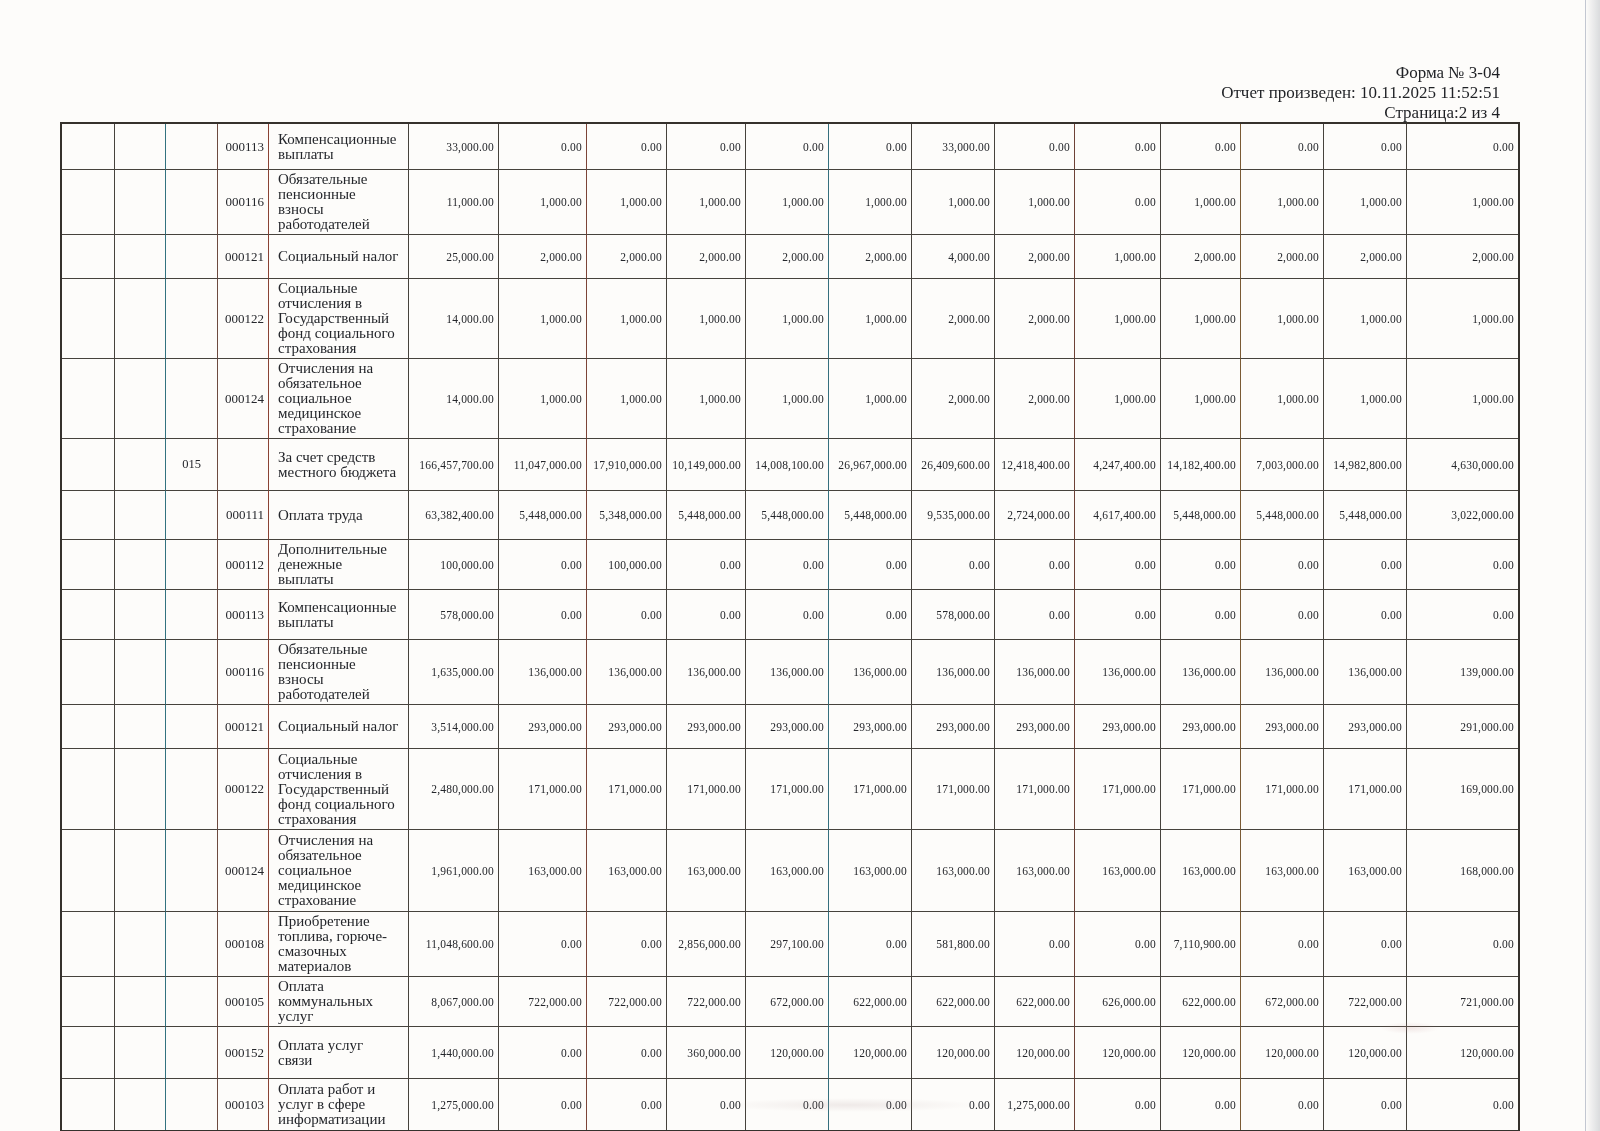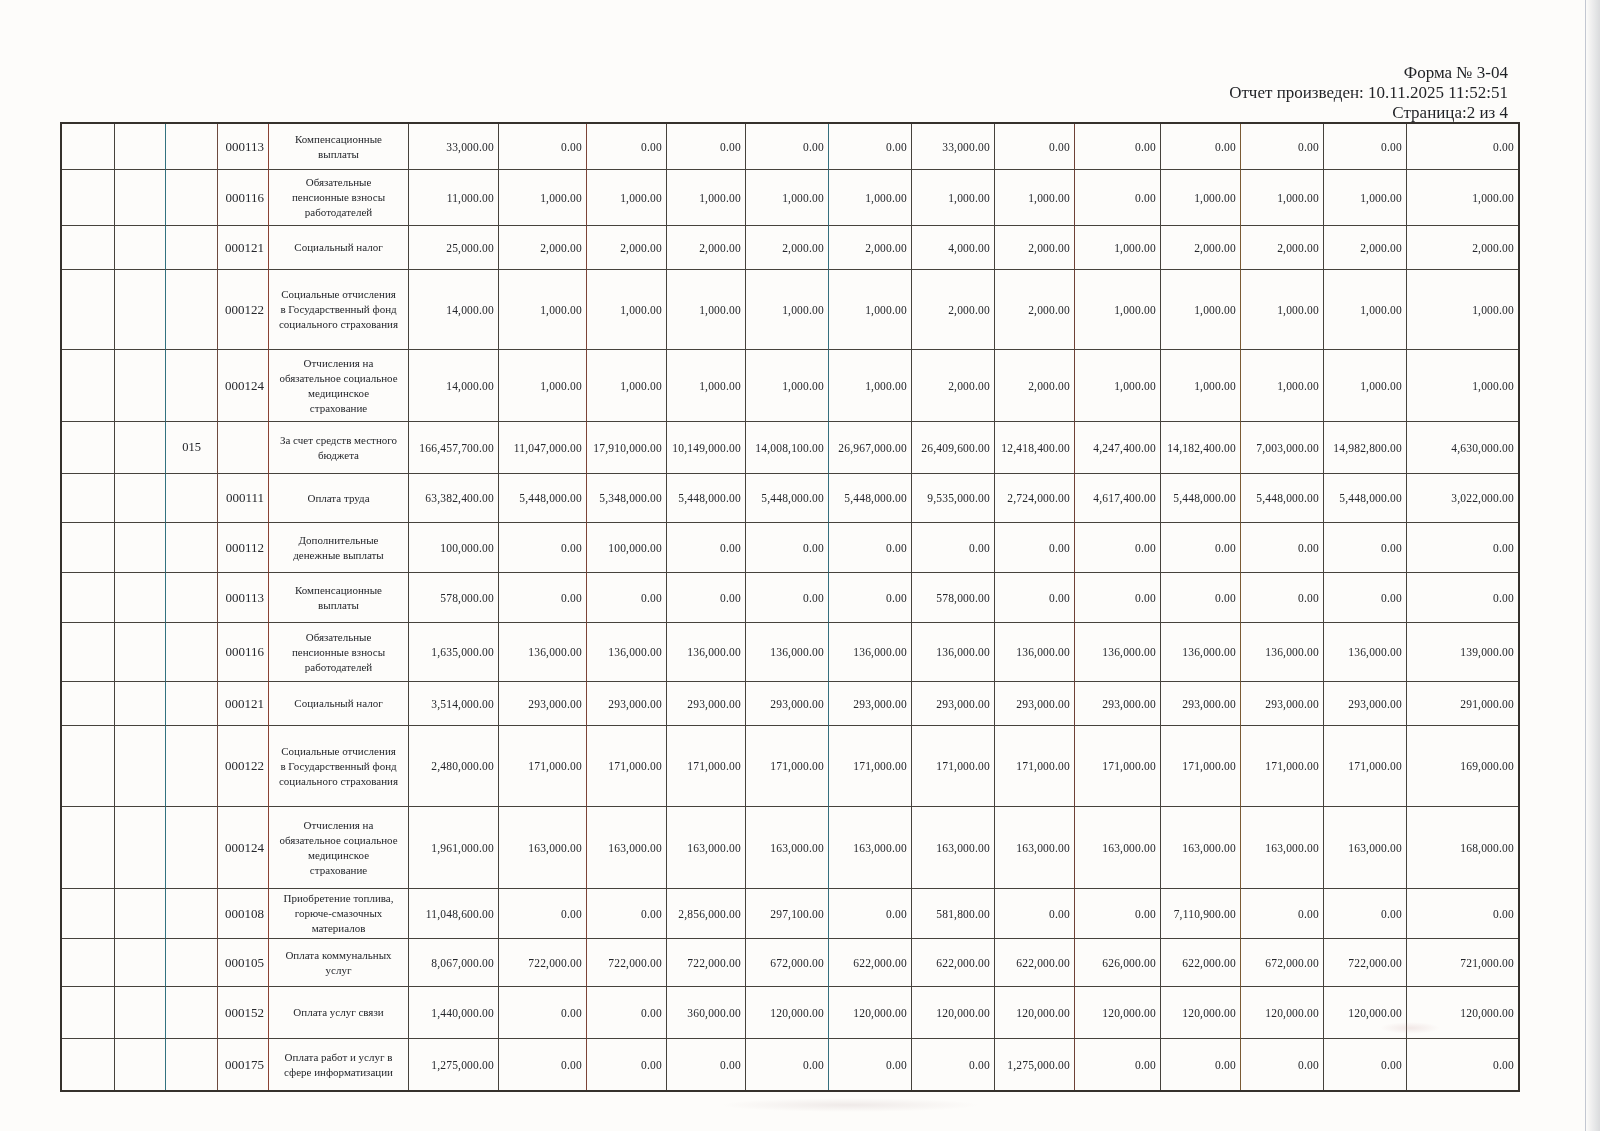--- a/index.html
+++ b/index.html
@@ -22,21 +22,21 @@
   .smudge-a {
     position:absolute; left:720px; top:1098px; width:260px; height:14px;
     background:radial-gradient(ellipse at center, rgba(175,150,150,0.18), rgba(175,150,150,0) 70%);
   }
   .smudge-b {
     position:absolute; left:1380px; top:1022px; width:60px; height:12px;
     background:radial-gradient(ellipse at center, rgba(190,140,140,0.18), rgba(190,140,140,0) 70%);
   }
 
   .header-block {
-    position:absolute; top:63px; right:92px;
+    position:absolute; top:63px; right:100px;
     text-align:right;
     font-size:17px; line-height:20px;
     color:#1f2125;
   }
   .header-block div { white-space:nowrap; }
 
   table.budget-table {
     position:absolute; left:60px; top:122px;
     width:1456px;
     border-collapse:separate; border-spacing:0;
@@ -58,21 +58,21 @@
   .budget-table td.c-group { border-left-color:#33727f; }
   .budget-table td.c-code  { border-left-color:#6d4a3e; }
   .budget-table td.c-name  { border-left-color:#8a4234; }
   .budget-table td:nth-child(8)  { border-left-color:#7c4437; }
   .budget-table td:nth-child(11) { border-left-color:#356f7d; }
   .budget-table td:nth-child(14) { border-left-color:#6d4136; }
   .budget-table td:nth-child(16) { border-left-color:#7a5a34; }
 
   .c-group { text-align:center; font-size:12.5px; }
   .c-code  { text-align:right; padding:0 4px 0 1px; font-size:13px; }
-  .c-name  { text-align:center;  padding:2px 9px; font-size:11px; line-height:15px; }
+  .c-name  { text-align:left;  padding:2px 9px; font-size:15px; line-height:15px; }
   .c-val   { text-align:right; padding:0 4px 0 1px; font-size:11.5px; letter-spacing:0.2px; white-space:nowrap; }
 
   
   .budget-table tr:nth-child(1)  td { height:41px; }
   .budget-table tr:nth-child(2)  td { height:51px; }
   .budget-table tr:nth-child(3)  td { height:39px; }
   .budget-table tr:nth-child(4)  td { height:75px; }
   .budget-table tr:nth-child(5)  td { height:67px; }
   .budget-table tr:nth-child(6)  td { height:47px; }
   .budget-table tr:nth-child(7)  td { height:44px; }
@@ -446,21 +446,21 @@
           <td class="c-val">120,000.00</td>
           <td class="c-val">120,000.00</td>
           <td class="c-val">120,000.00</td>
           <td class="c-val">120,000.00</td>
           <td class="c-val">120,000.00</td>
         </tr>
         <tr>
           <td class="c-a"></td>
           <td class="c-b"></td>
           <td class="c-group"></td>
-          <td class="c-code">000175</td>
+          <td class="c-code">000103</td>
           <td class="c-name">Оплата работ и услуг в сфере информатизации</td>
           <td class="c-val">1,275,000.00</td>
           <td class="c-val">0.00</td>
           <td class="c-val">0.00</td>
           <td class="c-val">0.00</td>
           <td class="c-val">0.00</td>
           <td class="c-val">0.00</td>
           <td class="c-val">0.00</td>
           <td class="c-val">1,275,000.00</td>
           <td class="c-val">0.00</td>

